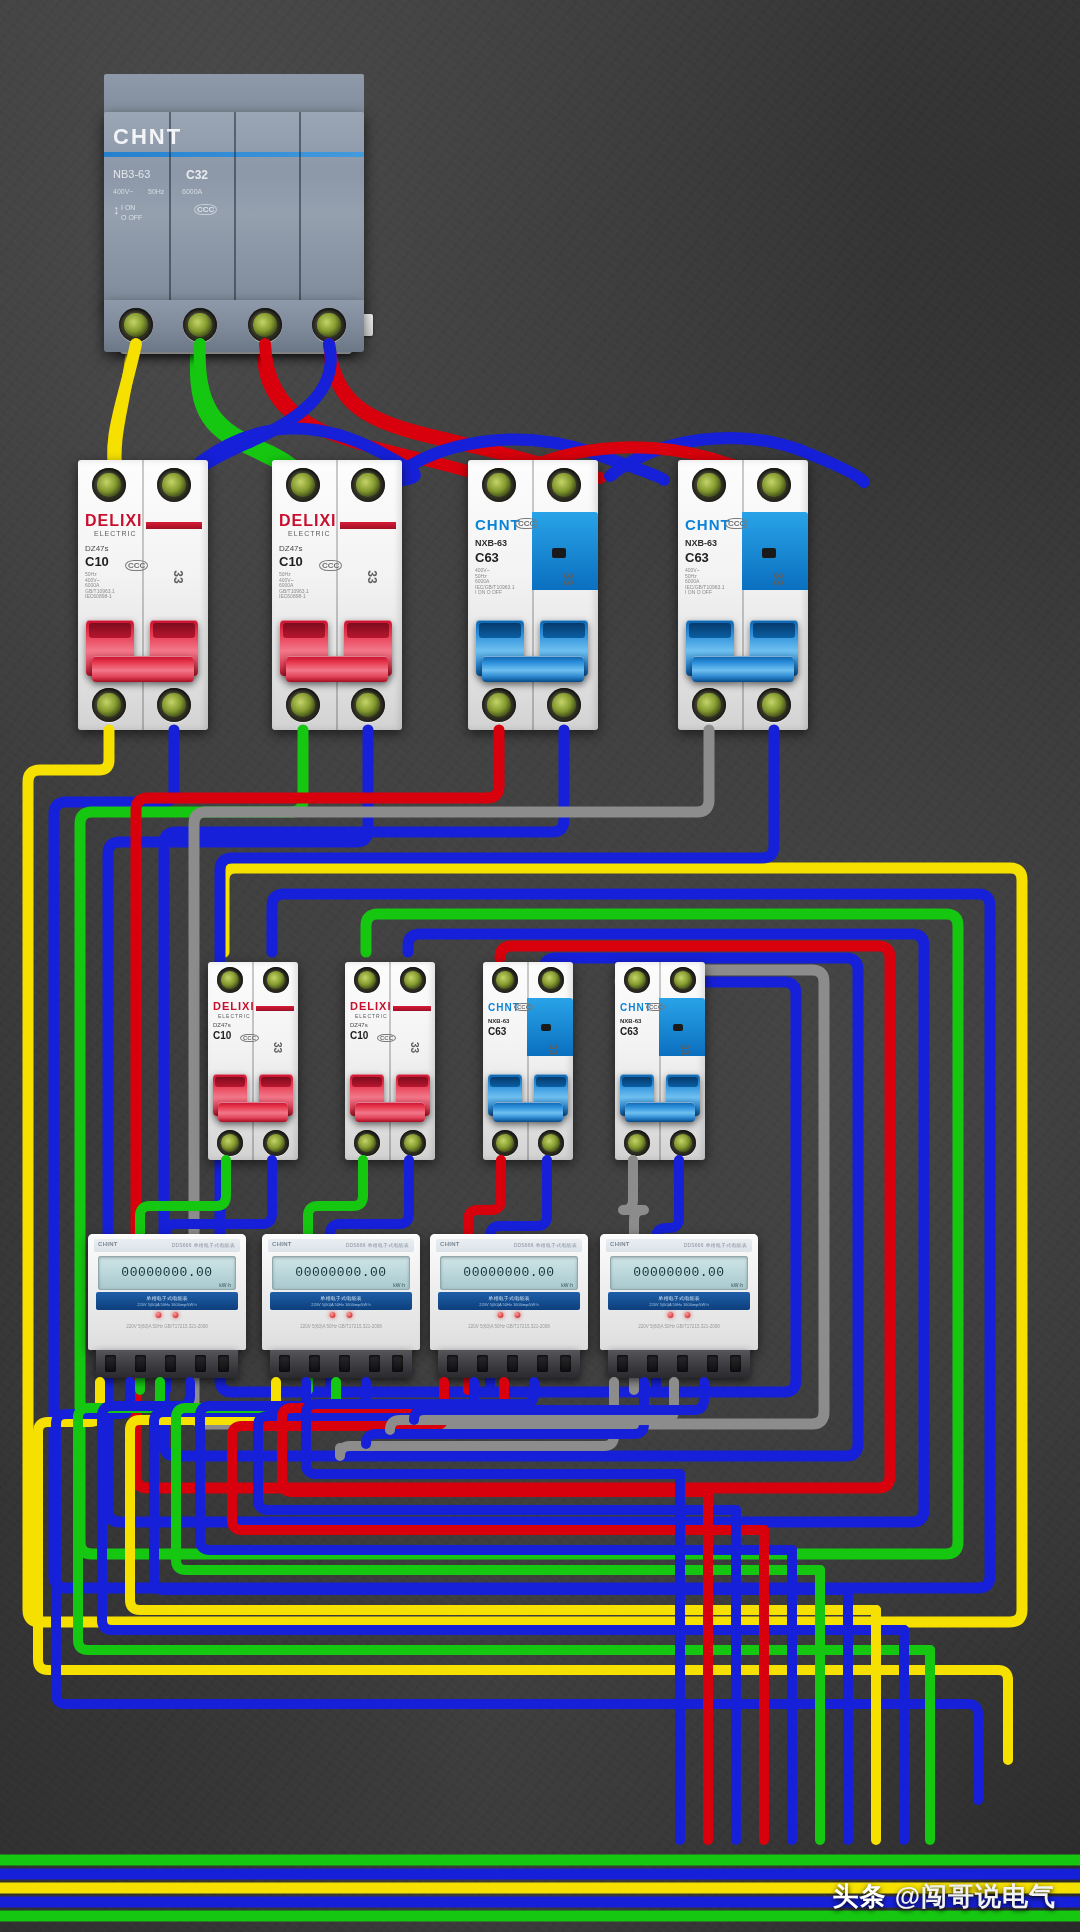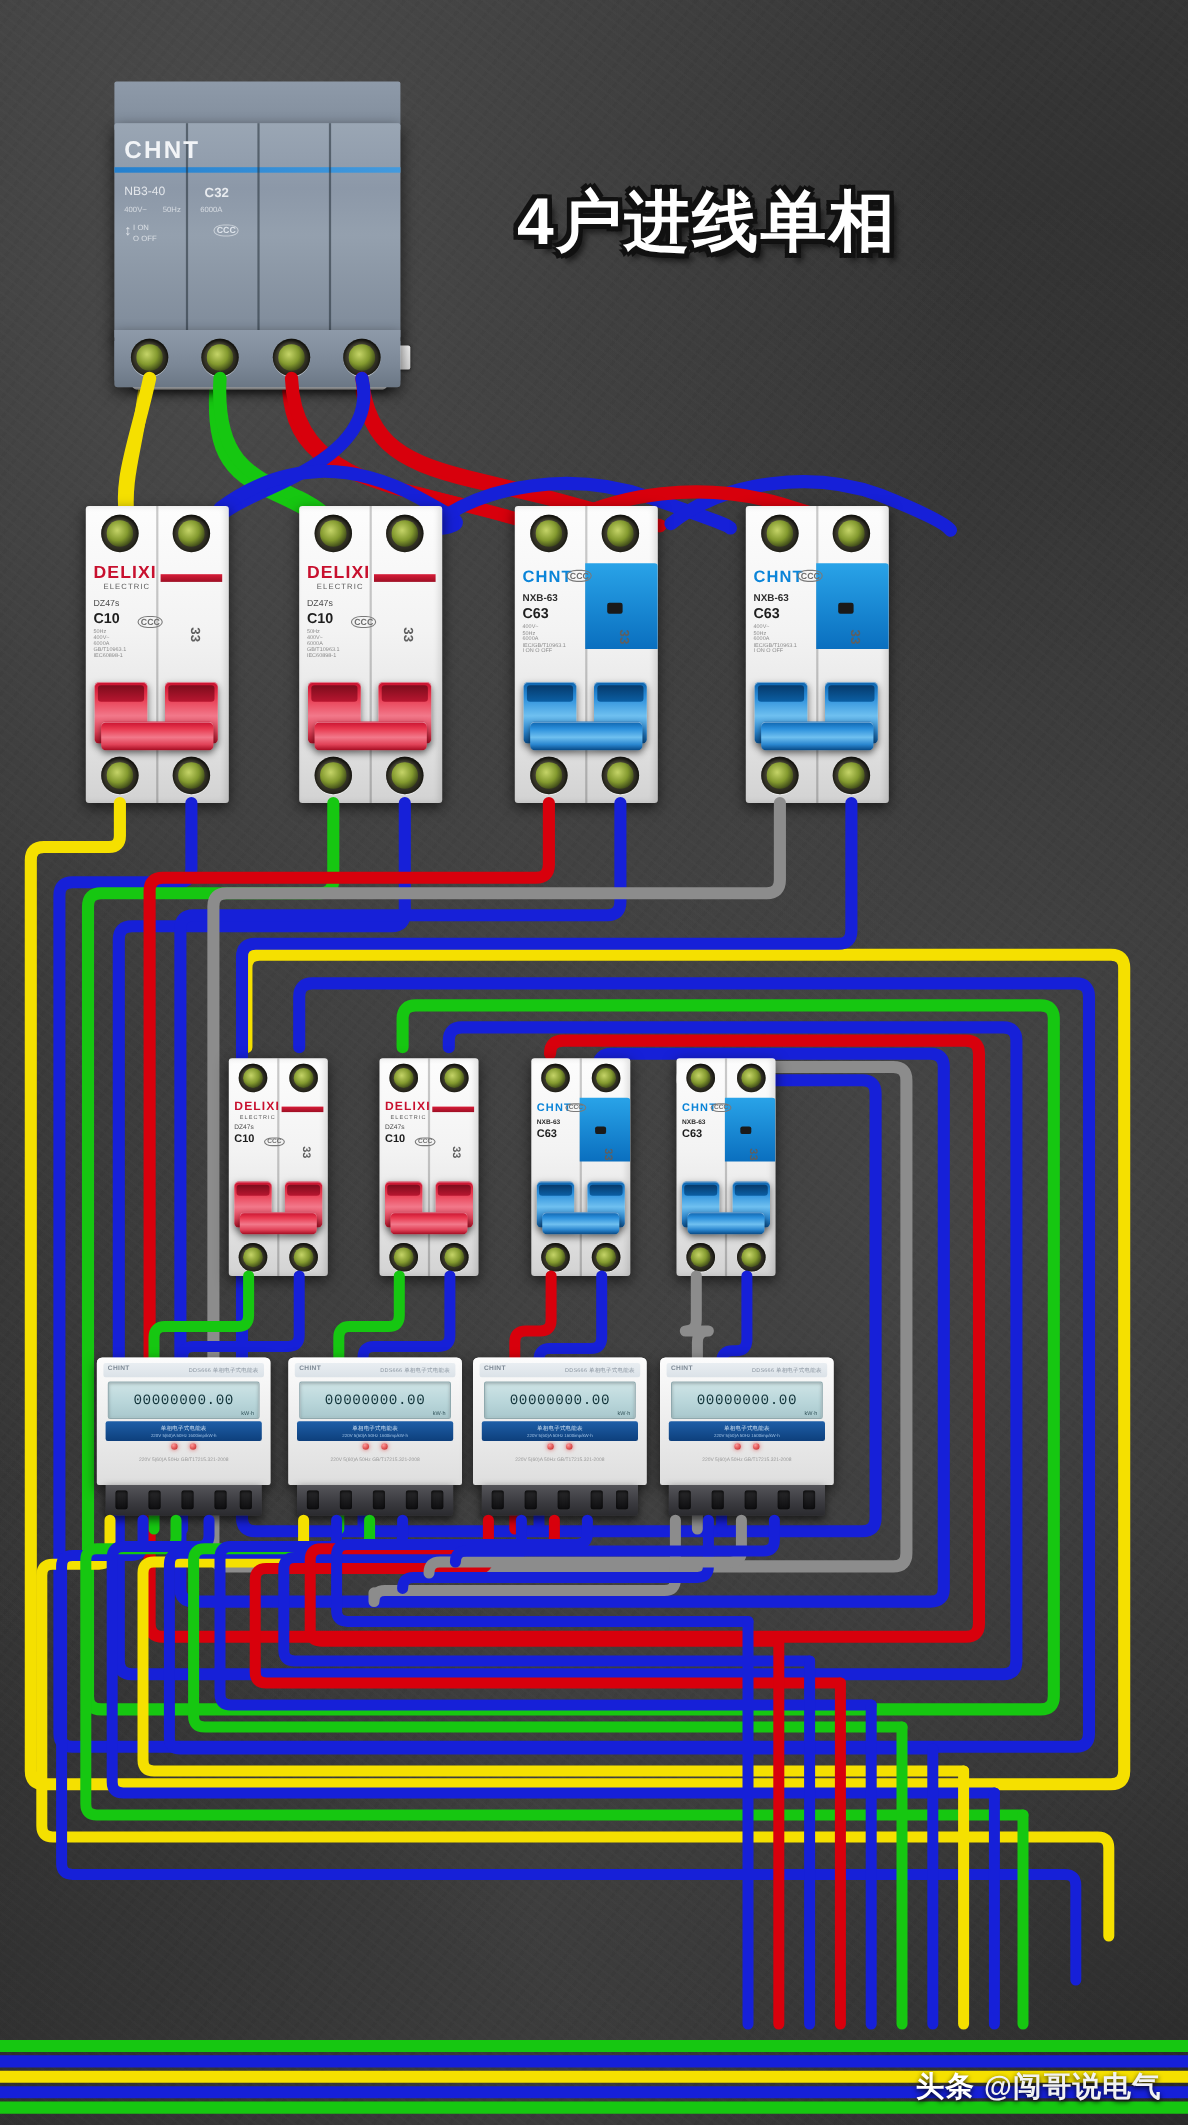--- a/index.html
+++ b/index.html
@@ -136,37 +136,36 @@
   <svg class="wires" viewBox="0 0 1080 1932">
     <g fill="none" stroke-linecap="round" stroke-linejoin="round" stroke-width="11">
 
       <path d="M133,336 C128,400 112,430 117,472" stroke="#f5e000"></path>
       <path d="M197,336 C190,410 205,430 250,450 C290,468 300,478 308,480" stroke="#16c711"></path>
       <path d="M262,336 C258,410 300,430 380,448 C450,466 480,474 502,482" stroke="#d8000c"></path>
       <path d="M327,336 C330,400 355,420 430,438 C520,458 560,470 600,478" stroke="#d8000c"></path>
     </g>
   </svg>
 
-  <div class="title" id="title-l1">4户进线单相</div>
 
   <div id="main-breaker">
 
     <div class="screw" style="left:18px;top:12px;width:34px;height:34px;"></div>
     <div class="screw" style="left:83px;top:12px;width:34px;height:34px;"></div>
     <div class="screw" style="left:148px;top:12px;width:34px;height:34px;"></div>
     <div class="screw" style="left:212px;top:12px;width:34px;height:34px;"></div>
 
     <div class="mtop"></div>
     <div class="mbody">
       <div class="blueline" style="top:40px;"></div>
       <div class="msep" style="left:65px;"></div>
       <div class="msep" style="left:130px;"></div>
       <div class="msep" style="left:195px;"></div>
       <div class="mb-text" style="left:9px;top:12px;font-size:22px;font-weight:bold;letter-spacing:2px;">CHNT</div>
-      <div class="mb-text" style="left:9px;top:56px;font-size:11px;opacity:.85;">NB3-40</div>
+      <div class="mb-text" style="left:9px;top:56px;font-size:11px;opacity:.85;">NB3-63</div>
       <div class="mb-text" style="left:82px;top:56px;font-size:12px;font-weight:bold;opacity:.9;">C32</div>
       <div class="mb-text" style="left:9px;top:76px;font-size:7px;opacity:.7;">400V~</div>
       <div class="mb-text" style="left:44px;top:76px;font-size:7px;opacity:.7;">50Hz</div>
       <div class="mb-text" style="left:78px;top:76px;font-size:7px;opacity:.7;">6000A</div>
       <div class="mb-text" style="left:17px;top:92px;font-size:7px;opacity:.75;">I ON</div>
       <div class="mb-text" style="left:17px;top:102px;font-size:7px;opacity:.75;">O OFF</div>
       <div class="mb-text" style="left:9px;top:90px;font-size:13px;opacity:.8;">↕</div>
       <div class="mb-text ccc" style="left:90px;top:92px;font-size:8px;color:#dde3ea;border-color:#c7ced6;">CCC</div>
     </div>
 

